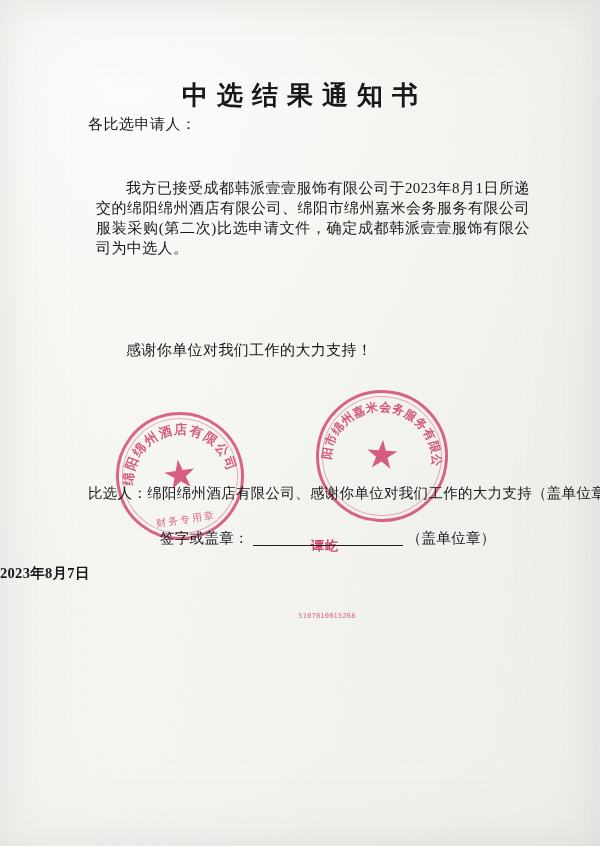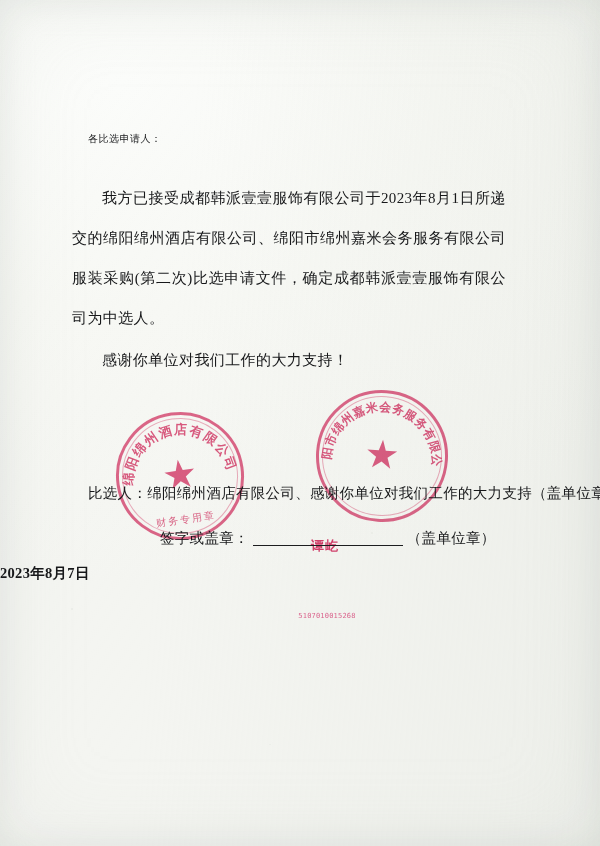--- a/index.html
+++ b/index.html
@@ -56,33 +56,33 @@
     font-weight: bold;
     font-size: 26px;
     letter-spacing: 9px;
     color: #17181a;
     text-indent: 9px;
   }
 
   
   .salutation {
     position: absolute;
-    top: 132px;
+    top: 115px;
     left: 88px;
-    font-size: 10px;
+    font-size: 15px;
     color: #18191b;
     letter-spacing: 0.5px;
   }
 
   .para {
     position: absolute;
-    left: 72px;
+    left: 96px;
     width: 434px;
     font-size: 15px;
-    line-height: 40px;
+    line-height: 20px;
     color: #17181a;
     letter-spacing: 0.4px;
     text-align: justify;
   }
   .para-main { top: 178px; text-indent: 30px; }
   .para-thanks { top: 340px; text-indent: 30px; }
 
   
   .sig-line {
     position: absolute;
@@ -261,20 +261,21 @@
     <div class="seal-star">★</div>
     <div class="seal-bottom"></div>
   </div>
 
   <div id="seal-name">
     <div class="name-glyphs">谭屹</div>
     <div class="name-code">5107010015268</div>
   </div>
 
   <div class="content">
+    <div class="doc-title">中选结果通知书</div>
 
     <div class="salutation">各比选申请人：</div>
 
     <div class="para para-main">我方已接受成都韩派壹壹服饰有限公司于2023年8月1日所递交的绵阳绵州酒店有限公司、绵阳市绵州嘉米会务服务有限公司服装采购(第二次)比选申请文件，确定成都韩派壹壹服饰有限公司为中选人。</div>
 
     <div class="para para-thanks">感谢你单位对我们工作的大力支持！</div>
 
     <div class="sig-line sig-bidder">
       <span>比选人：</span><span>绵阳绵州酒店有限公司、感谢你单位对我们工作的大力支持</span><span>（盖单位章）</span>
     </div>

